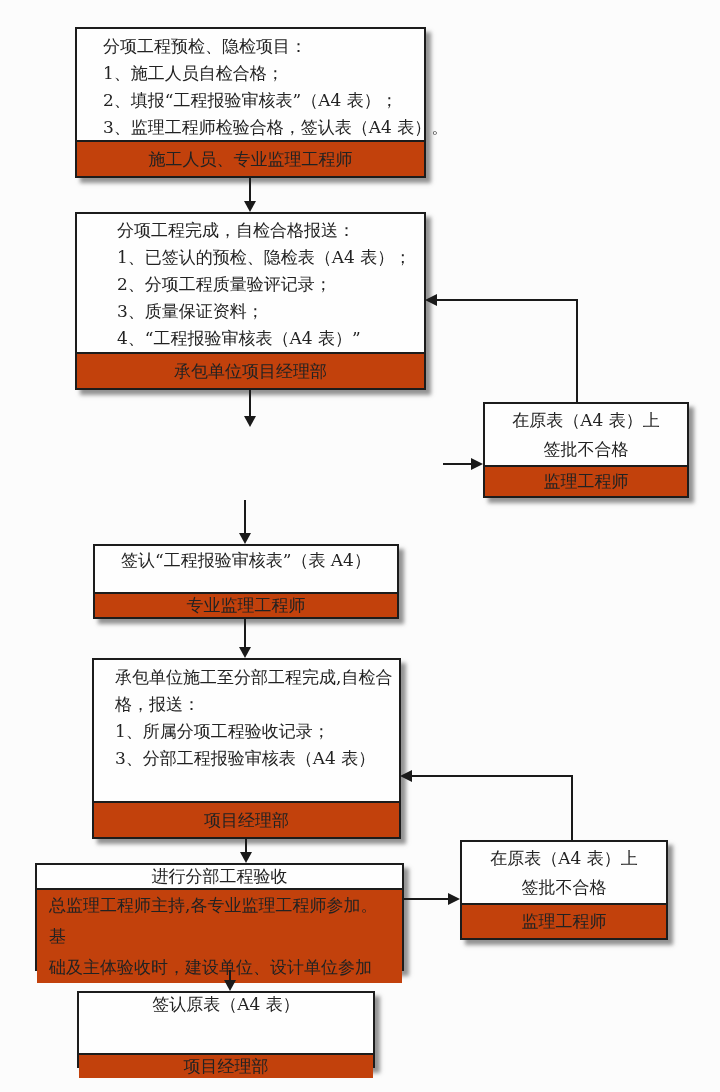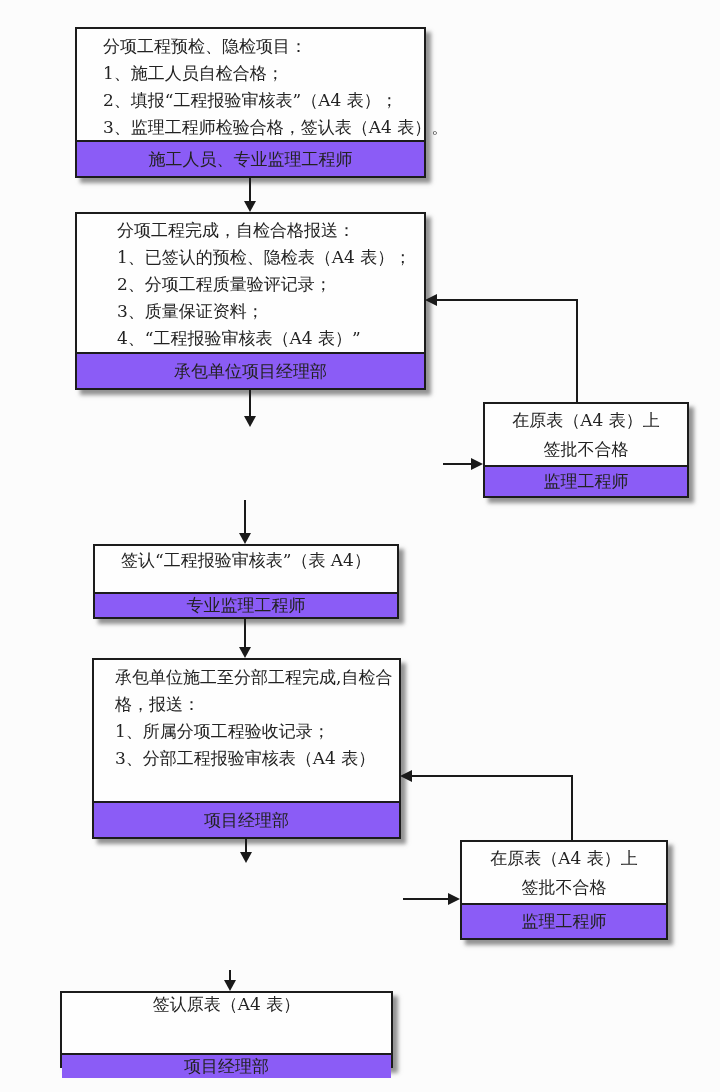--- a/index.html
+++ b/index.html
@@ -27,21 +27,21 @@
   }
   .content .tline{white-space:nowrap;}
   .rowtitle{
     box-sizing:border-box;
     display:flex;align-items:center;justify-content:center;
     font-size:17px;white-space:nowrap;
   }
   .footer{
     box-sizing:border-box;
     flex:1;
-    background:#8b5cf6;
+    background:#c2410c;
     border-top:2px solid #1c1c1c;
     display:flex;align-items:center;justify-content:center;
     font-size:17px;white-space:nowrap;
   }
   .footer.multiline{
     flex-direction:column;align-items:flex-start;justify-content:center;
     padding:0 12px;white-space:normal;
   }
   .rcontent{
     box-sizing:border-box;
@@ -67,21 +67,21 @@
   #r1 .rcontent{height:61px;line-height:29px;}
   #b4{left:93px;top:544px;width:306px;height:75px;gap:18px;}
   #b4 .rowtitle{height:36px;}
   #b5{left:92px;top:658px;width:309px;height:181px;}
   #b5 .content{height:141px;padding:4px 6px 8px 9px;line-height:27px;}
   #b6{left:35px;top:863px;width:369px;height:108px;}
   #b6 .rowtitle{height:36px;}
   #b6 .footer{font-size:17px;line-height:31px;}
   #r2{left:460px;top:840px;width:208px;height:100px;}
   #r2 .rcontent{height:61px;line-height:29px;}
-  #b7{left:60px;top:991px;width:333px;height:77px;gap:37px;}
+  #b7{left:77px;top:991px;width:298px;height:77px;gap:37px;}
   #b7 .rowtitle{height:35px;}
 </style>
 </head>
 <body>
 
 <div id="canvas">
 
   <div class="box" id="b1">
     <div class="content">
       <div class="tline">分项工程预检、隐检项目：</div>
@@ -120,20 +120,27 @@
   <div class="box" id="b5">
     <div class="content">
       <div class="tline">承包单位施工至分部工程完成,自检合</div>
       <div class="tline">格，报送：</div>
       <div class="tline">1、所属分项工程验收记录；</div>
       <div class="tline">3、分部工程报验审核表（A4 表）</div>
     </div>
     <div class="footer">项目经理部</div>
   </div>
 
+  <div class="box" id="b6">
+    <div class="rowtitle">进行分部工程验收</div>
+    <div class="footer multiline">
+      <div class="tline">总监理工程师主持,各专业监理工程师参加。基</div>
+      <div class="tline">础及主体验收时，建设单位、设计单位参加</div>
+    </div>
+  </div>
 
   <div class="box" id="r2">
     <div class="rcontent">
       <div class="tline">在原表（A4 表）上</div>
       <div class="tline">签批不合格</div>
     </div>
     <div class="footer">监理工程师</div>
   </div>
 
   <div class="box" id="b7">

